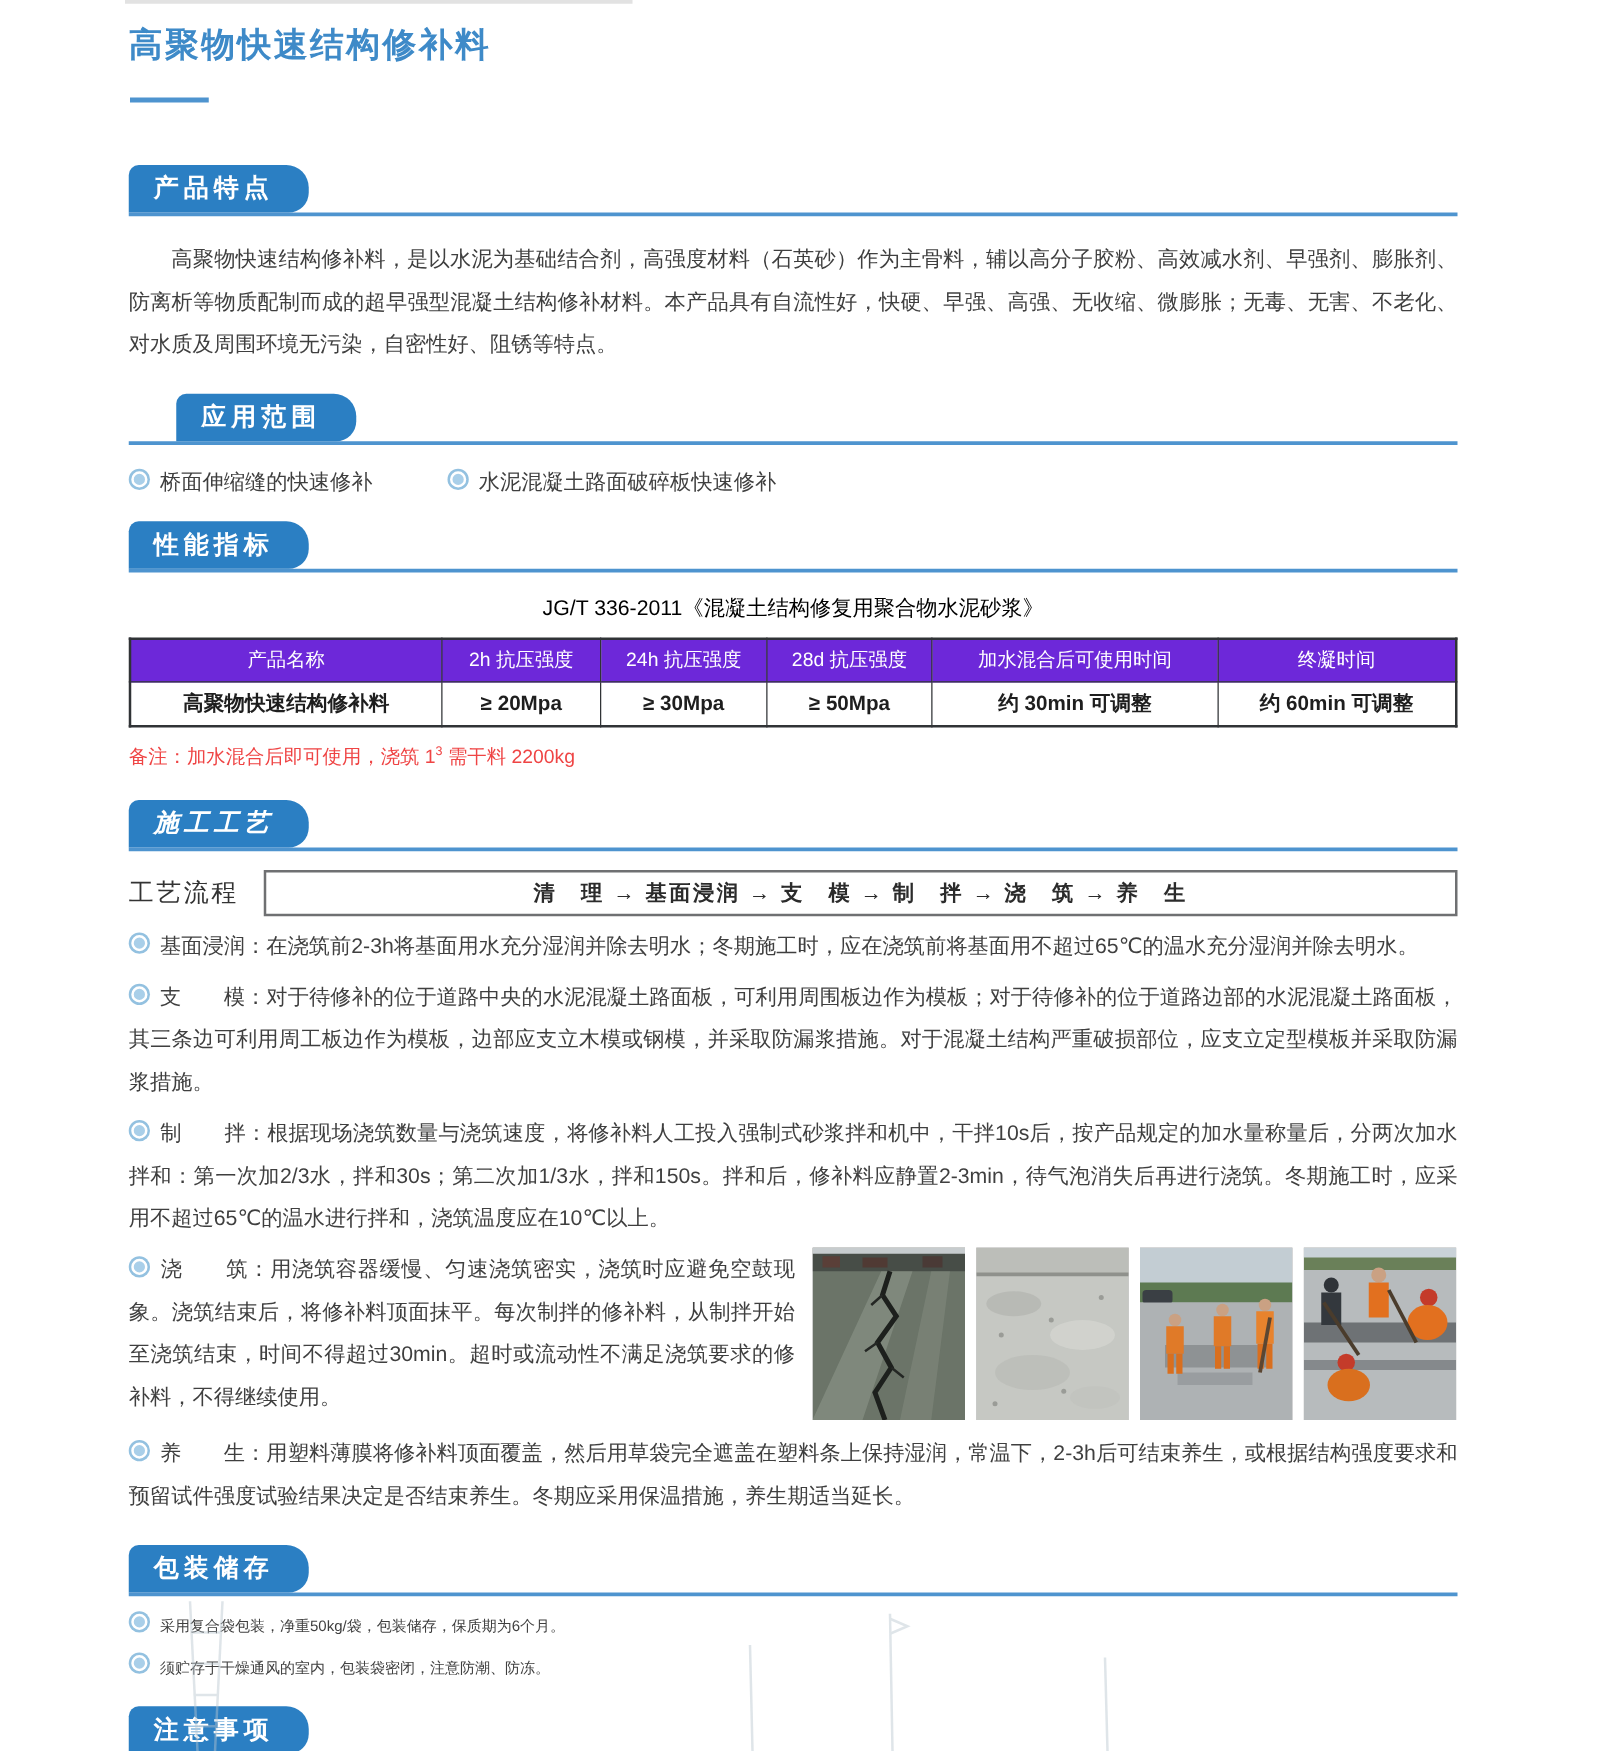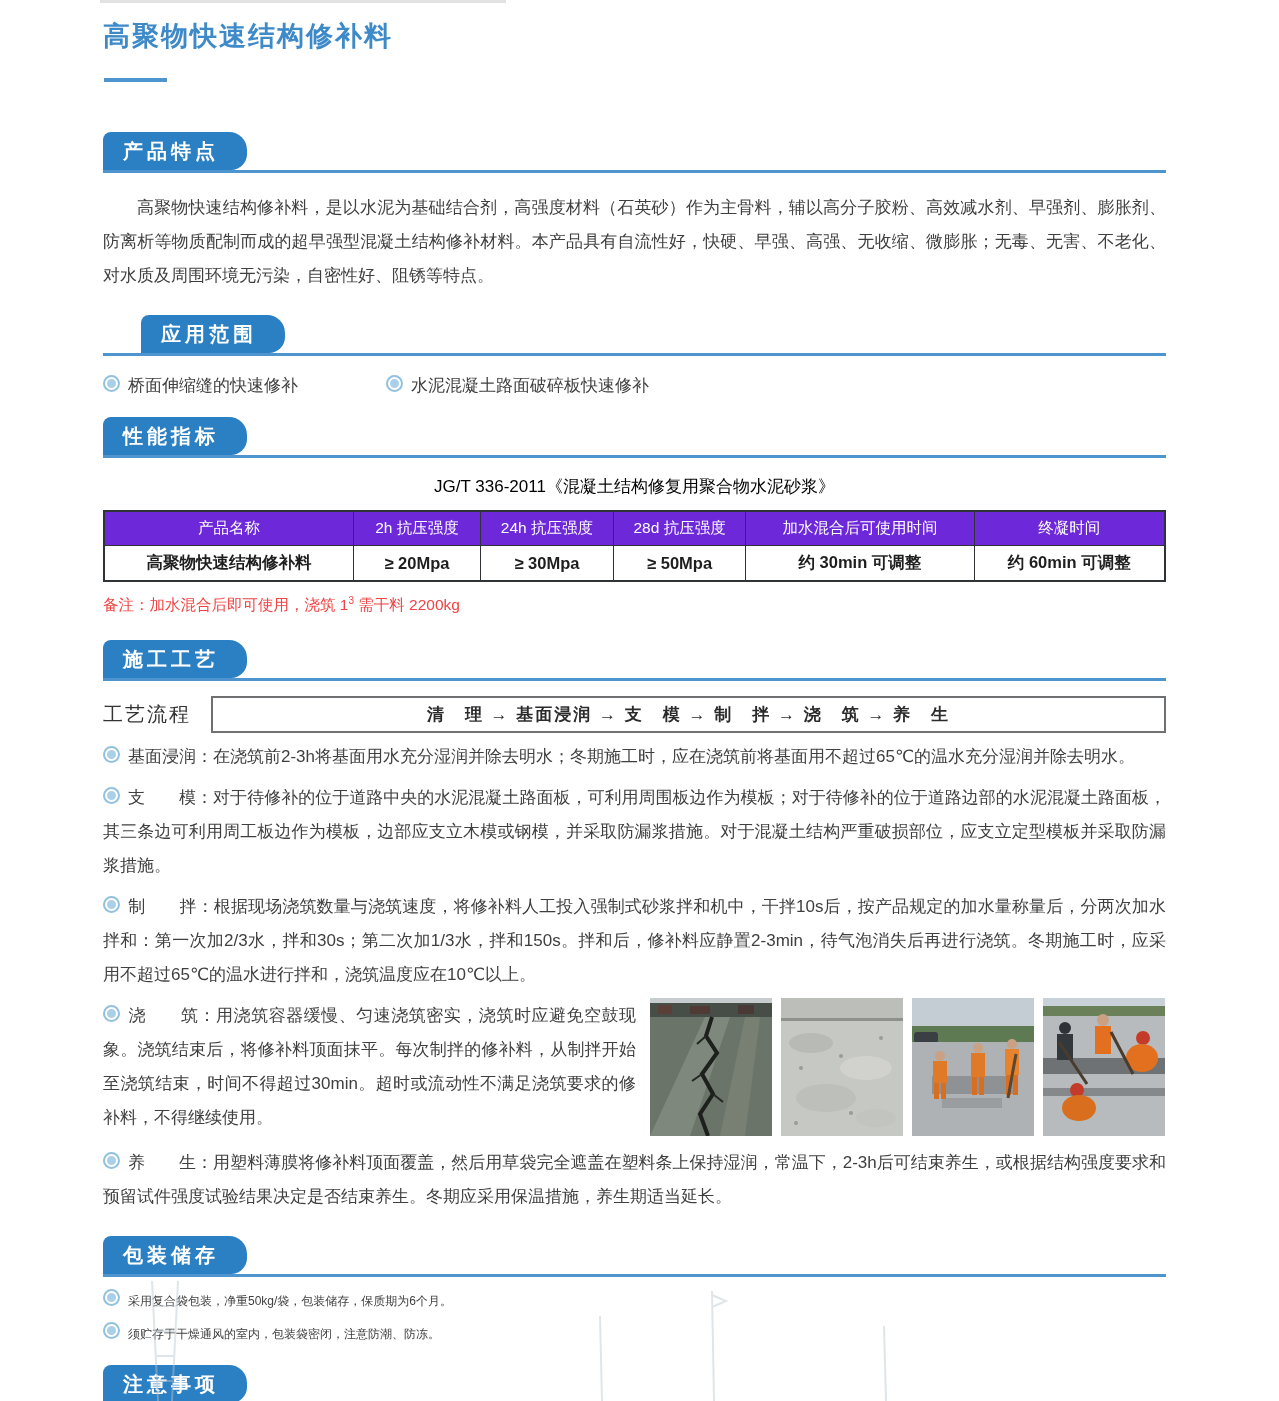--- a/index.html
+++ b/index.html
@@ -14,33 +14,33 @@
   .sec-head{border-bottom:3px solid #4e94cf;line-height:0;}
   .sec-tab{display:inline-block;background:#2b7fc3;color:#fff;font-size:20px;font-weight:bold;
            letter-spacing:4px;line-height:24px;padding:7px 28px 7px 20px;
            border-radius:8px 18px 16px 0;}
 
   .para{font-size:17px;line-height:34px;text-align:justify;margin:18px 0 0 0;text-indent:2em;}
 
   .bullet{display:inline-block;width:9px;height:9px;border-radius:50%;background:#a9cfe9;
           border:2px solid #fff;box-shadow:0 0 0 2px #93c1e0;margin:0 10px 0 2px;vertical-align:1px;}
 
-  .apps-row{display:flex;gap:88px;margin:18px 0 0 0;font-size:17px;}
+  .apps-row{display:flex;gap:60px;margin:18px 0 0 0;font-size:17px;}
   .apps-row .app-item{white-space:nowrap;}
 
   .std-line{text-align:center;font-size:17px;color:#000000;margin:17px 0 12px 0;}
   table.perf{width:100%;border-collapse:collapse;border:2px solid #303336;margin-top:2px;}
   table.perf th{background:#6d28d9;color:#fff;font-weight:normal;font-size:15.5px;
                 padding:6px 4px;border:1px solid #303336;}
   table.perf td{font-size:16.5px;font-weight:600;color:#1e1e1e;text-align:center;
                 padding:6px 4px;border:1px solid #303336;}
   .note-line{font-size:15.5px;color:#ef4444;margin:13px 0 0 0;}
   .note-line sup{font-size:10px;}
 
-  .proc-head{margin-top:24px;}
+  .proc-head{margin-top:24px;font-style:italic;}
   .flow-row{display:flex;align-items:center;gap:20px;margin:15px 0 4px 0;}
   .flow-label{font-size:20px;color:#333;letter-spacing:2px;white-space:nowrap;}
   .flow-box{flex:1;border:2px solid #6f7072;text-align:center;padding:5px 0;
             font-size:17px;font-weight:bold;color:#2b2b2b;letter-spacing:2px;}
   .step{font-size:17px;line-height:34px;text-align:justify;margin:7px 0 0 0;}
   .photos{float:right;width:516px;margin:6px 0 10px 14px;display:flex;gap:9px;}
   .photo{width:122px;height:138px;overflow:hidden;background:#bbb;}
   .photo svg{display:block;}
   .clear{clear:both;}
 

